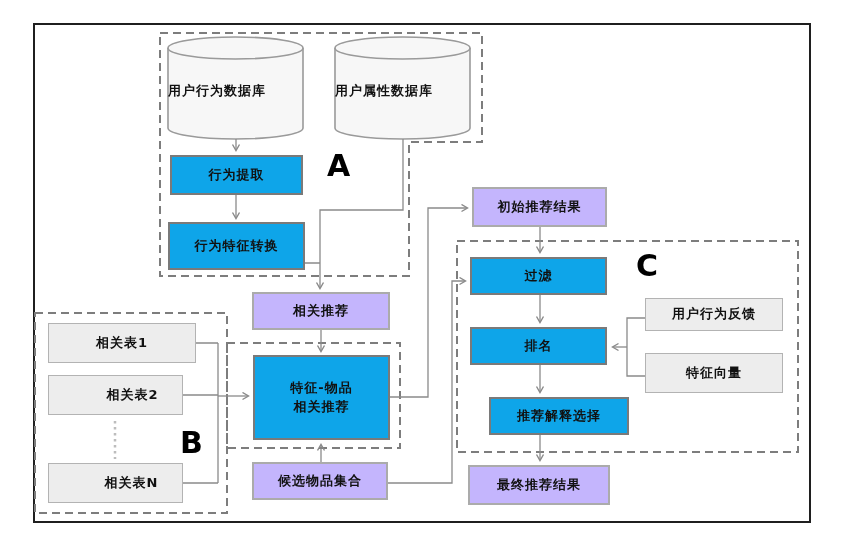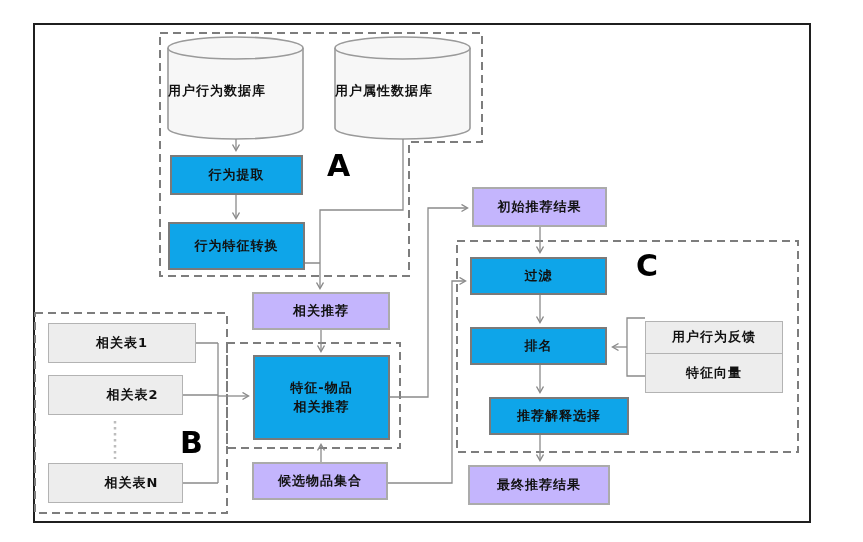--- a/index.html
+++ b/index.html
@@ -108,21 +108,21 @@
   <div class="box box-light" style="left:472px; top:187px; width:135px; height:40px;">初始推荐结果</div>
 
   <div class="box box-dark" style="left:470px; top:257px; width:137px; height:38px;">过滤</div>
 
   <div class="box box-dark" style="left:470px; top:327px; width:137px; height:38px;">排名</div>
 
   <div class="box box-dark" style="left:468px; top:397px; width:140px; height:38px;margin-left:21px;">推荐解释选择</div>
 
   <div class="box box-light" style="left:468px; top:465px; width:142px; height:40px;">最终推荐结果</div>
 
-  <div class="box box-lighter" style="left:645px; top:298px; width:138px; height:33px;margin-top:23px;">用户行为反馈</div>
+  <div class="box box-lighter" style="left:645px; top:298px; width:138px; height:33px;">用户行为反馈</div>
 
   <div class="box box-lighter" style="left:645px; top:353px; width:138px; height:40px;">特征向量</div>
 
   <div class="region-label" style="left:327px; top:148px;">A</div>
   <div class="region-label" style="left:180px; top:425px;">B</div>
   <div class="region-label" style="left:636px; top:248px;">C</div>
 
 </div>
 
 </body></html>

